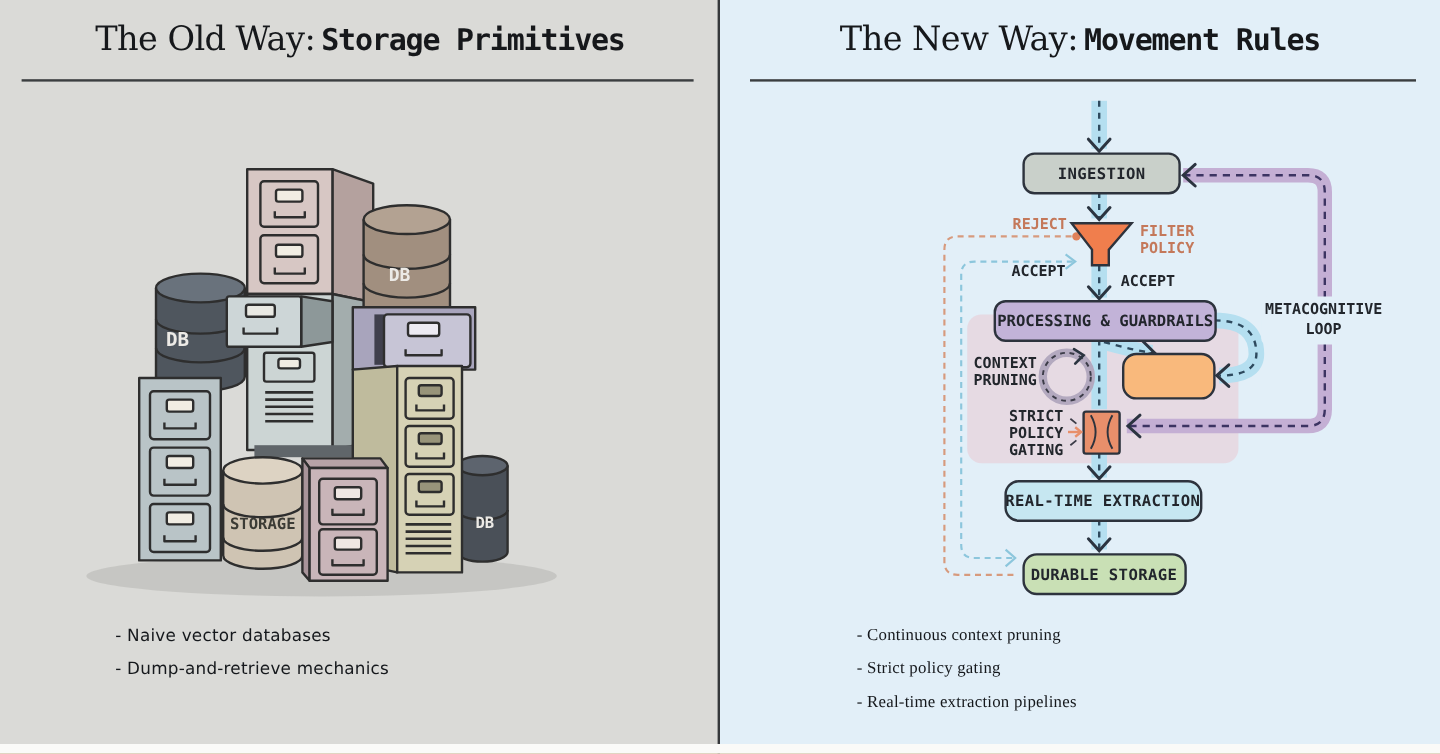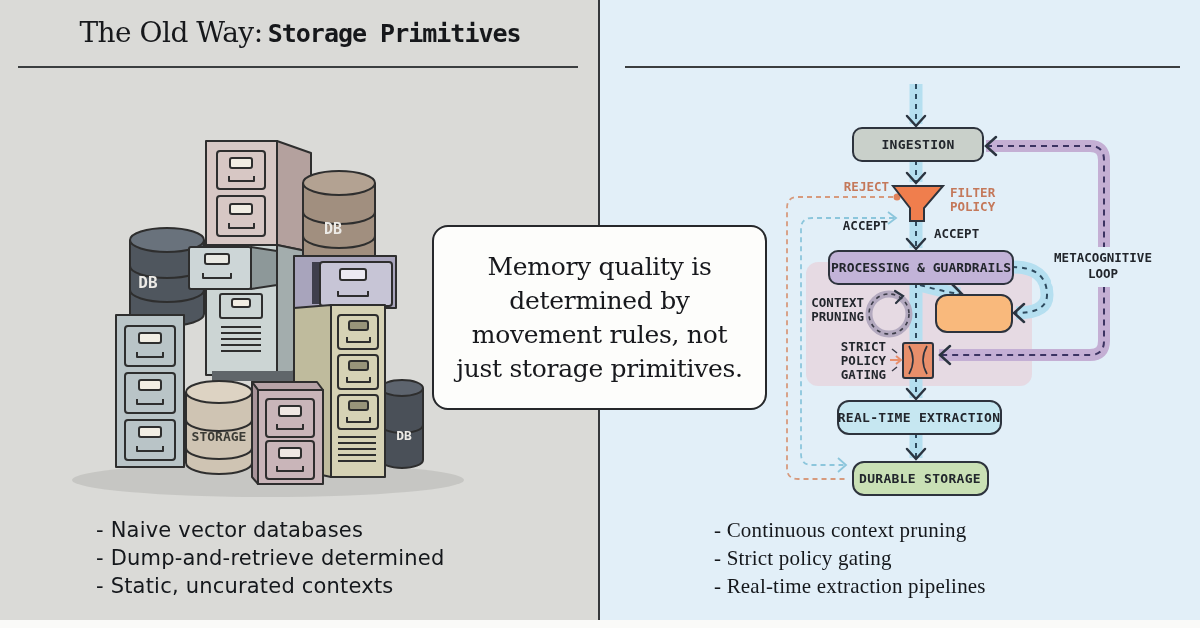--- a/index.html
+++ b/index.html
@@ -17,21 +17,21 @@
     position:absolute;top:16px;left:0;width:100%;text-align:center;
     color:#16181b;white-space:nowrap;z-index:1;
   }
   .title-prefix{font-family:"DejaVu Serif",serif;font-size:28px;letter-spacing:-0.5px;}
   .title-main{font-family:"DejaVu Sans Mono",monospace;font-size:25px;font-weight:600;letter-spacing:-1px;}
   .title-underline{position:absolute;top:66px;height:2px;background:#3b3e40;z-index:1;}
   .ul-left{left:18px;width:560px;}
   .ul-right{left:25px;width:555px;}
 
   .bullets{
-    position:absolute;top:516px;font-size:21px;line-height:28px;color:#15181c;
+    position:absolute;top:516px;font-size:14px;line-height:28px;color:#15181c;
     letter-spacing:0.2px;z-index:1;
   }
   .bullets-left{left:96px;}
   .bullets-right{left:114px;font-family:Liberation Serif, serif;}
 
   .callout{
     position:absolute;left:432px;top:225px;width:335px;height:185px;z-index:5;
     background:#fdfdfb;border:2px solid #26282b;border-radius:16px;
     display:flex;flex-direction:column;justify-content:center;align-items:center;
     font-family:"DejaVu Serif",serif;font-size:25px;line-height:34px;color:#17181c;
@@ -168,26 +168,29 @@
           <path d="M277 424 v5 h26 v-5" fill="none"></path>
           <rect x="266" y="441" width="48" height="38" rx="3" fill="#c9b5b9"></rect>
           <rect x="279" y="448" width="22" height="10" rx="2" fill="#efe7e3"></rect>
           <path d="M277 466 v5 h26 v-5" fill="none"></path>
         </g>
       </g>
     </svg>
 
     <div class="bullets bullets-left">
       <div>- Naive vector databases</div>
-      <div>- Dump-and-retrieve determined</div>
-      <div>- Static, uncurated contexts</div>
+      <div>- Dump-and-retrieve mechanics</div>
     </div>
   </div>
 
   <div class="panel panel-right">
+    <div class="panel-title">
+      <span class="title-prefix">The New Way:</span>
+      <span class="title-main">Movement Rules</span>
+    </div>
     <div class="title-underline ul-right"></div>
 
     <svg class="illu" width="600" height="628" viewBox="0 0 600 628">
 
       <rect x="206" y="262" width="226" height="124" rx="12" fill="#e6d6df" opacity="0.85"></rect>
 
       <g fill="none" stroke="#d79a7d" stroke-width="1.8" stroke-dasharray="5 4">
         <path d="M293 197 H198 Q187 197 187 208 V468 Q187 479 198 479 H247"></path>
       </g>
       <circle cx="297" cy="197" r="3.5" fill="#e0815a"></circle>
@@ -292,21 +295,15 @@
 
     <div class="bullets bullets-right">
       <div>- Continuous context pruning</div>
       <div>- Strict policy gating</div>
       <div>- Real-time extraction pipelines</div>
     </div>
   </div>
 
   <div class="divider"></div>
 
-  <div class="callout">
-    <div>Memory quality is</div>
-    <div>determined by</div>
-    <div>movement rules, not</div>
-    <div>just storage primitives.</div>
-  </div>
 
   <div class="bottom-strip"></div>
 </div>
 
 </body></html>

